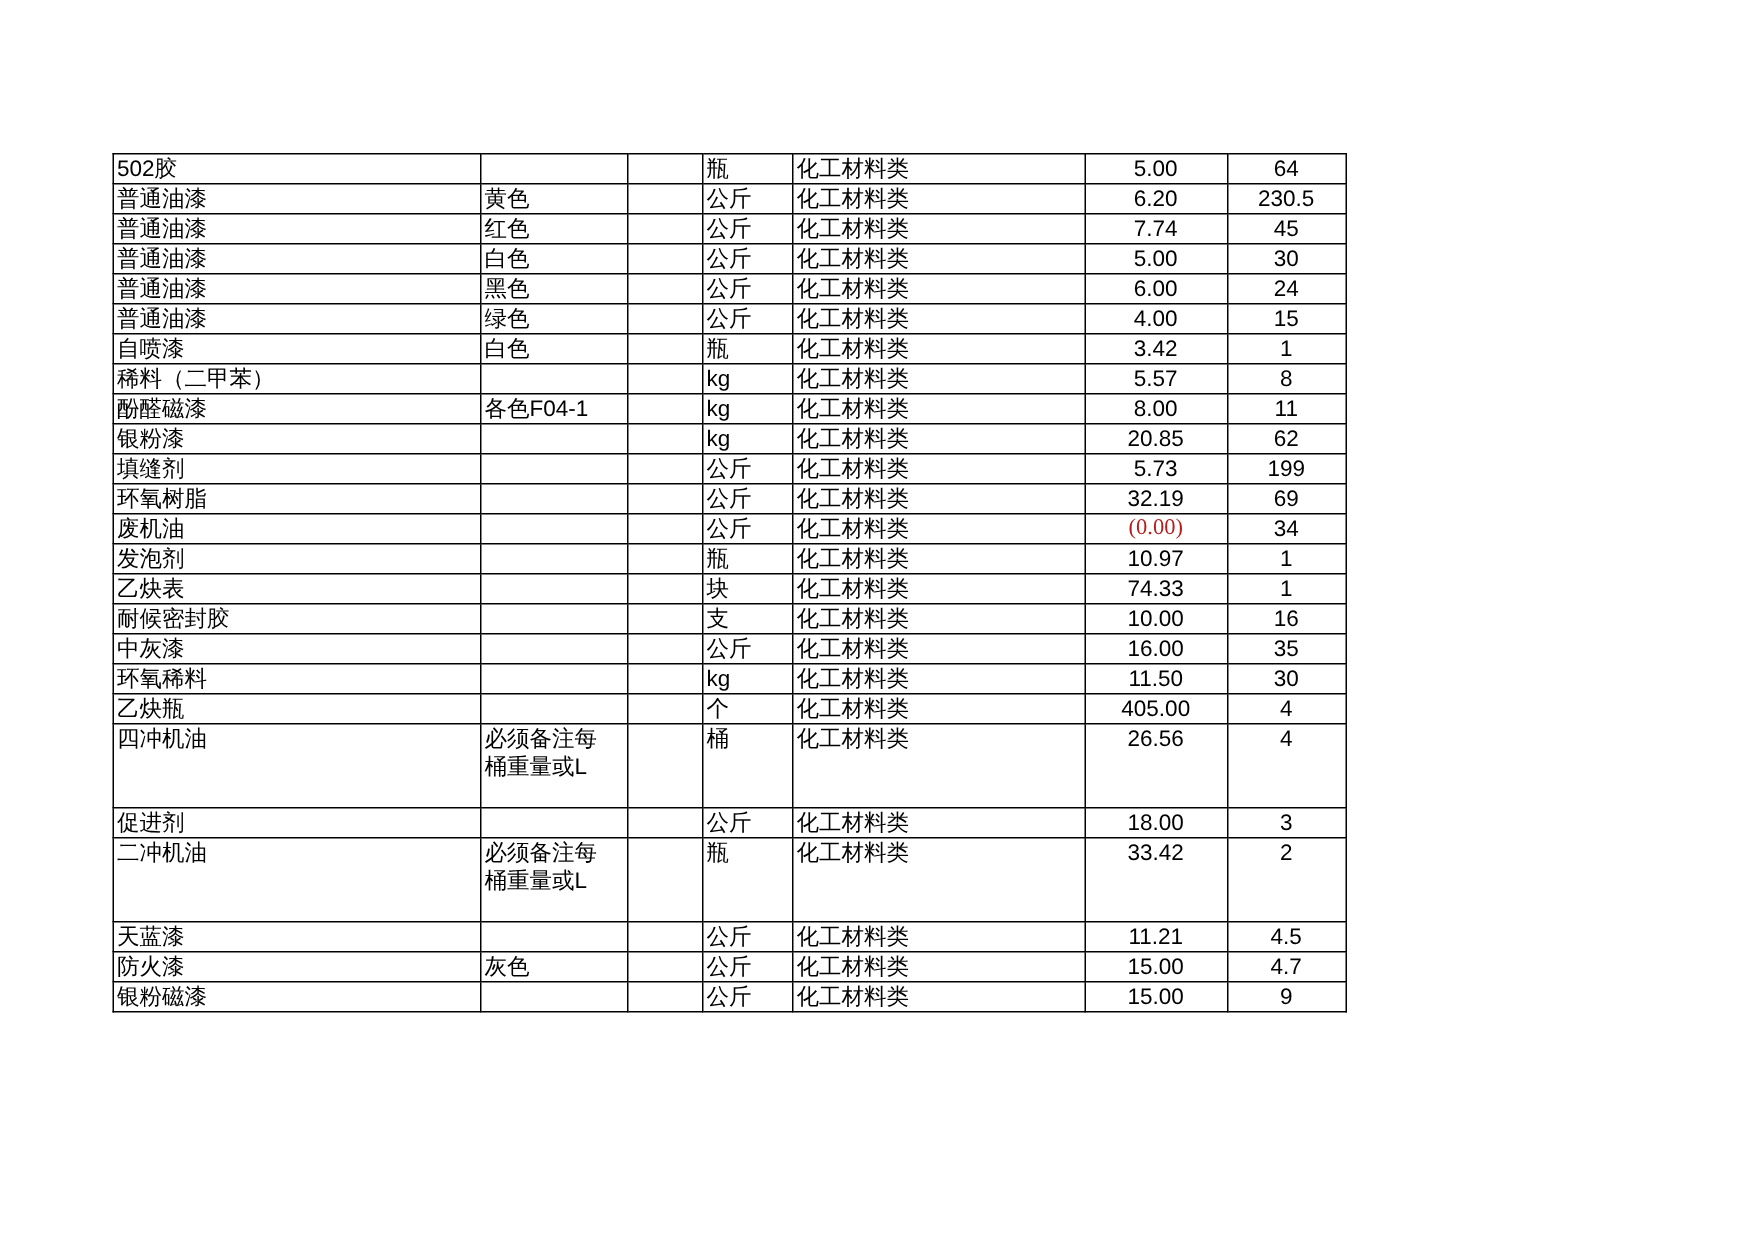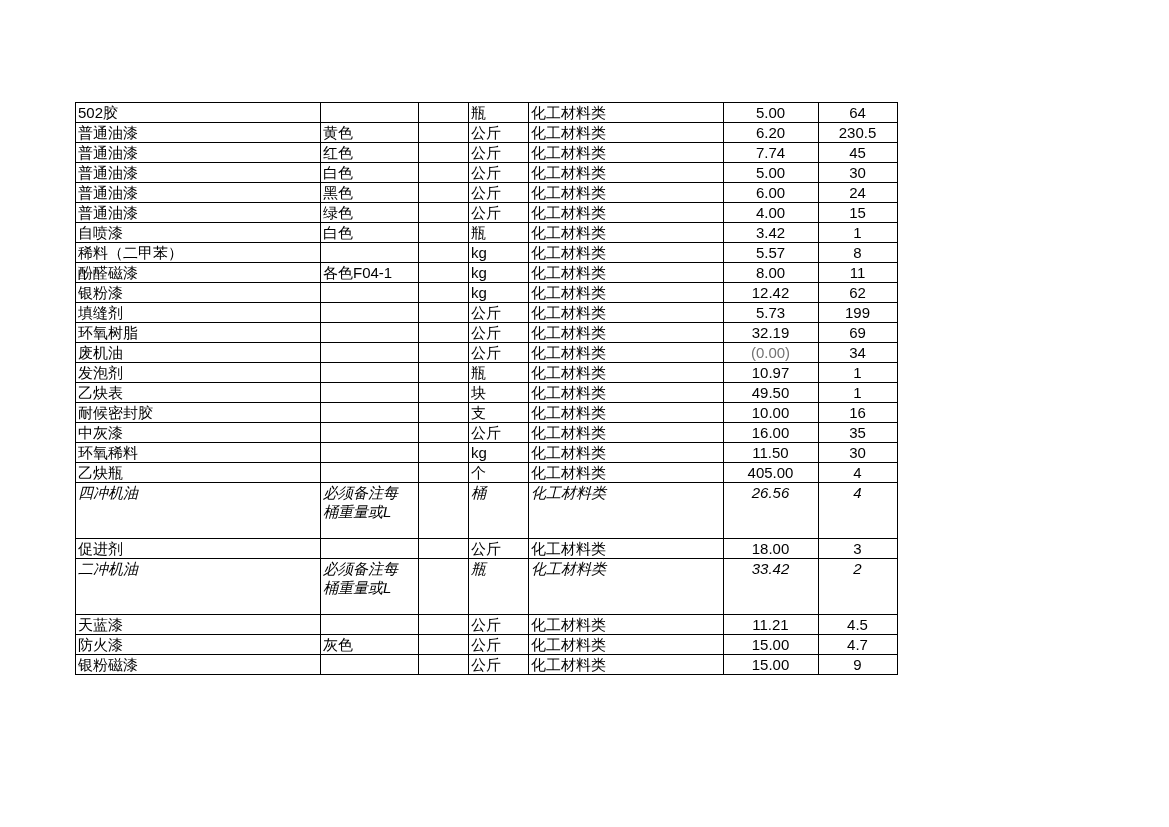--- a/index.html
+++ b/index.html
@@ -27,31 +27,31 @@
   }
   table.grid td {
     border: 1px solid #000000;
     padding: 0 3px 0 2px;
     vertical-align: top;
     line-height: 19px;
     overflow: hidden;
     background: #ffffff;
   }
   tr.row { height: 16px; }
-  tr.row.tall { height: 56px; font-style: italic; }
+  tr.row.tall { height: 56px; }
   col.c-name     { width: 245px; }
   col.c-spec     { width: 98px;  }
   col.c-blank    { width: 50px;  }
   col.c-unit     { width: 60px;  }
   col.c-category { width: 195px; }
   col.c-price    { width: 95px;  }
   col.c-qty      { width: 79px;  }
   td.cell-spec { white-space: pre-line; }
   td.num { text-align: center; }
-  td.red { color: #737373; }
+  td.red { color: #b91c1c; font-family: Liberation Serif, serif; }
 </style>
 </head>
 <body>
 
 <div class="sheet">
   <table class="grid">
     <colgroup>
       <col class="c-name">
       <col class="c-spec">
       <col class="c-blank">
@@ -141,21 +141,21 @@
     <td class="cell-category">化工材料类</td>
     <td class="cell-price num">8.00</td>
     <td class="cell-qty num">11</td>
   </tr>
         <tr class="row">
     <td class="cell-name">银粉漆</td>
     <td class="cell-spec"></td>
     <td class="cell-blank"></td>
     <td class="cell-unit">kg</td>
     <td class="cell-category">化工材料类</td>
-    <td class="cell-price num">12.42</td>
+    <td class="cell-price num">20.85</td>
     <td class="cell-qty num">62</td>
   </tr>
         <tr class="row">
     <td class="cell-name">填缝剂</td>
     <td class="cell-spec"></td>
     <td class="cell-blank"></td>
     <td class="cell-unit">公斤</td>
     <td class="cell-category">化工材料类</td>
     <td class="cell-price num">5.73</td>
     <td class="cell-qty num">199</td>
@@ -186,21 +186,21 @@
     <td class="cell-category">化工材料类</td>
     <td class="cell-price num">10.97</td>
     <td class="cell-qty num">1</td>
   </tr>
         <tr class="row">
     <td class="cell-name">乙炔表</td>
     <td class="cell-spec"></td>
     <td class="cell-blank"></td>
     <td class="cell-unit">块</td>
     <td class="cell-category">化工材料类</td>
-    <td class="cell-price num">49.50</td>
+    <td class="cell-price num">74.33</td>
     <td class="cell-qty num">1</td>
   </tr>
         <tr class="row">
     <td class="cell-name">耐候密封胶</td>
     <td class="cell-spec"></td>
     <td class="cell-blank"></td>
     <td class="cell-unit">支</td>
     <td class="cell-category">化工材料类</td>
     <td class="cell-price num">10.00</td>
     <td class="cell-qty num">16</td>

